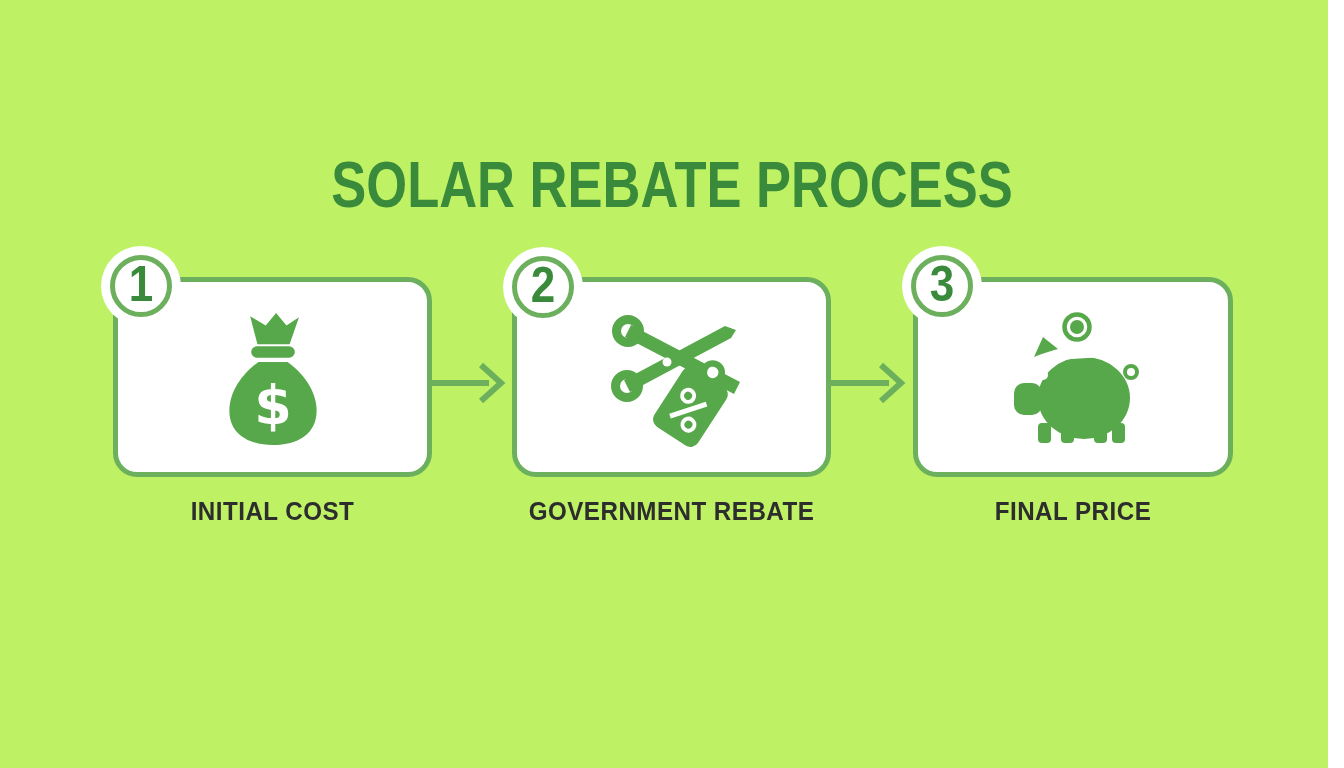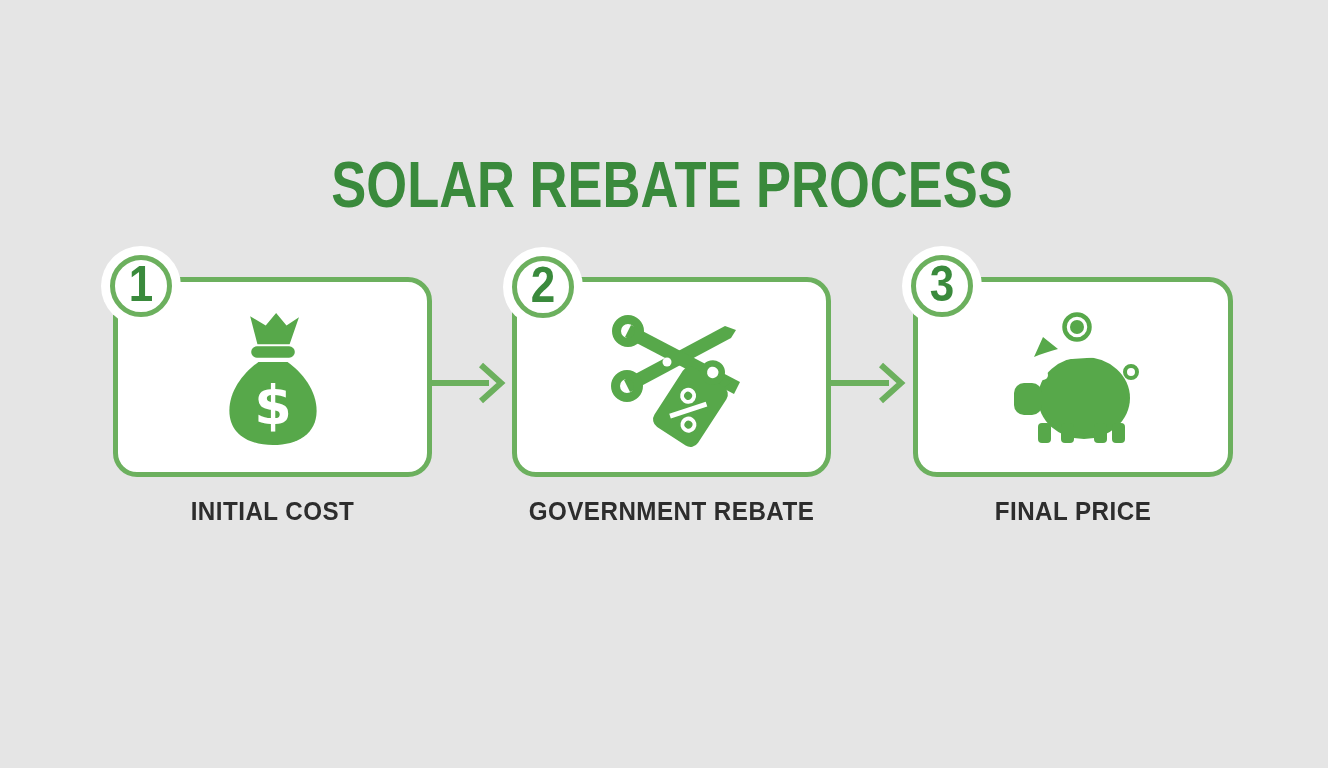--- a/index.html
+++ b/index.html
@@ -6,21 +6,21 @@
   html, body { width: 1344px; height: 768px; }
   body {
     font-family: "Liberation Sans", sans-serif;
     background: #ffffff;
     overflow: hidden;
   }
   .canvas {
     position: relative;
     width: 1328px;
     height: 768px;
-    background: #e5e5e5;
+    background: #bef264;
   }
   .title {
     position: absolute;
     top: 148px;
     left: 0;
     width: 1344px;
     text-align: center;
     font-size: 64px;
     font-weight: bold;
     color: #3a8a3c;

